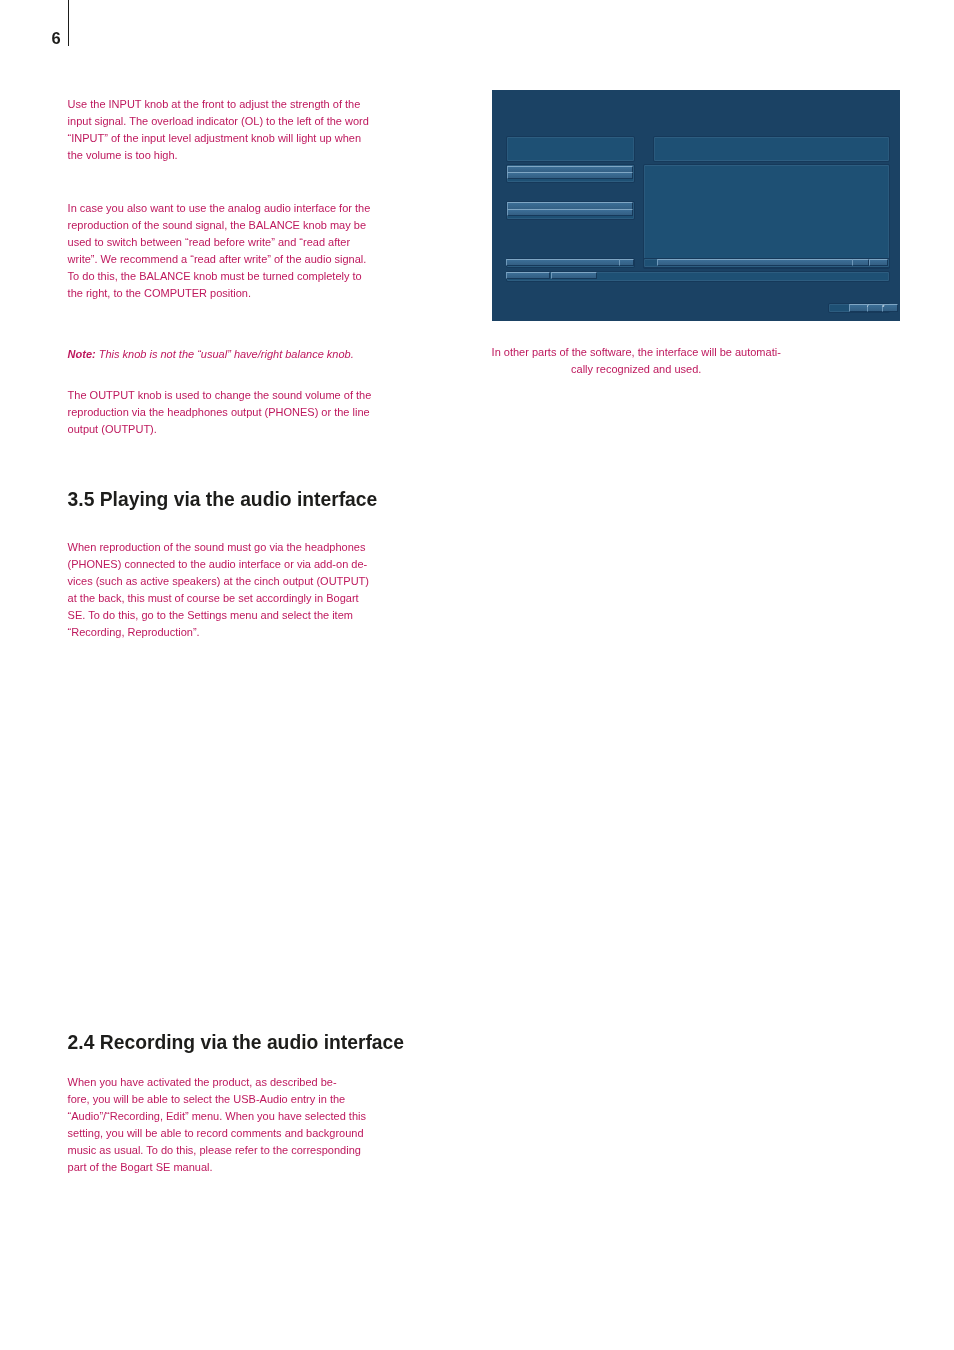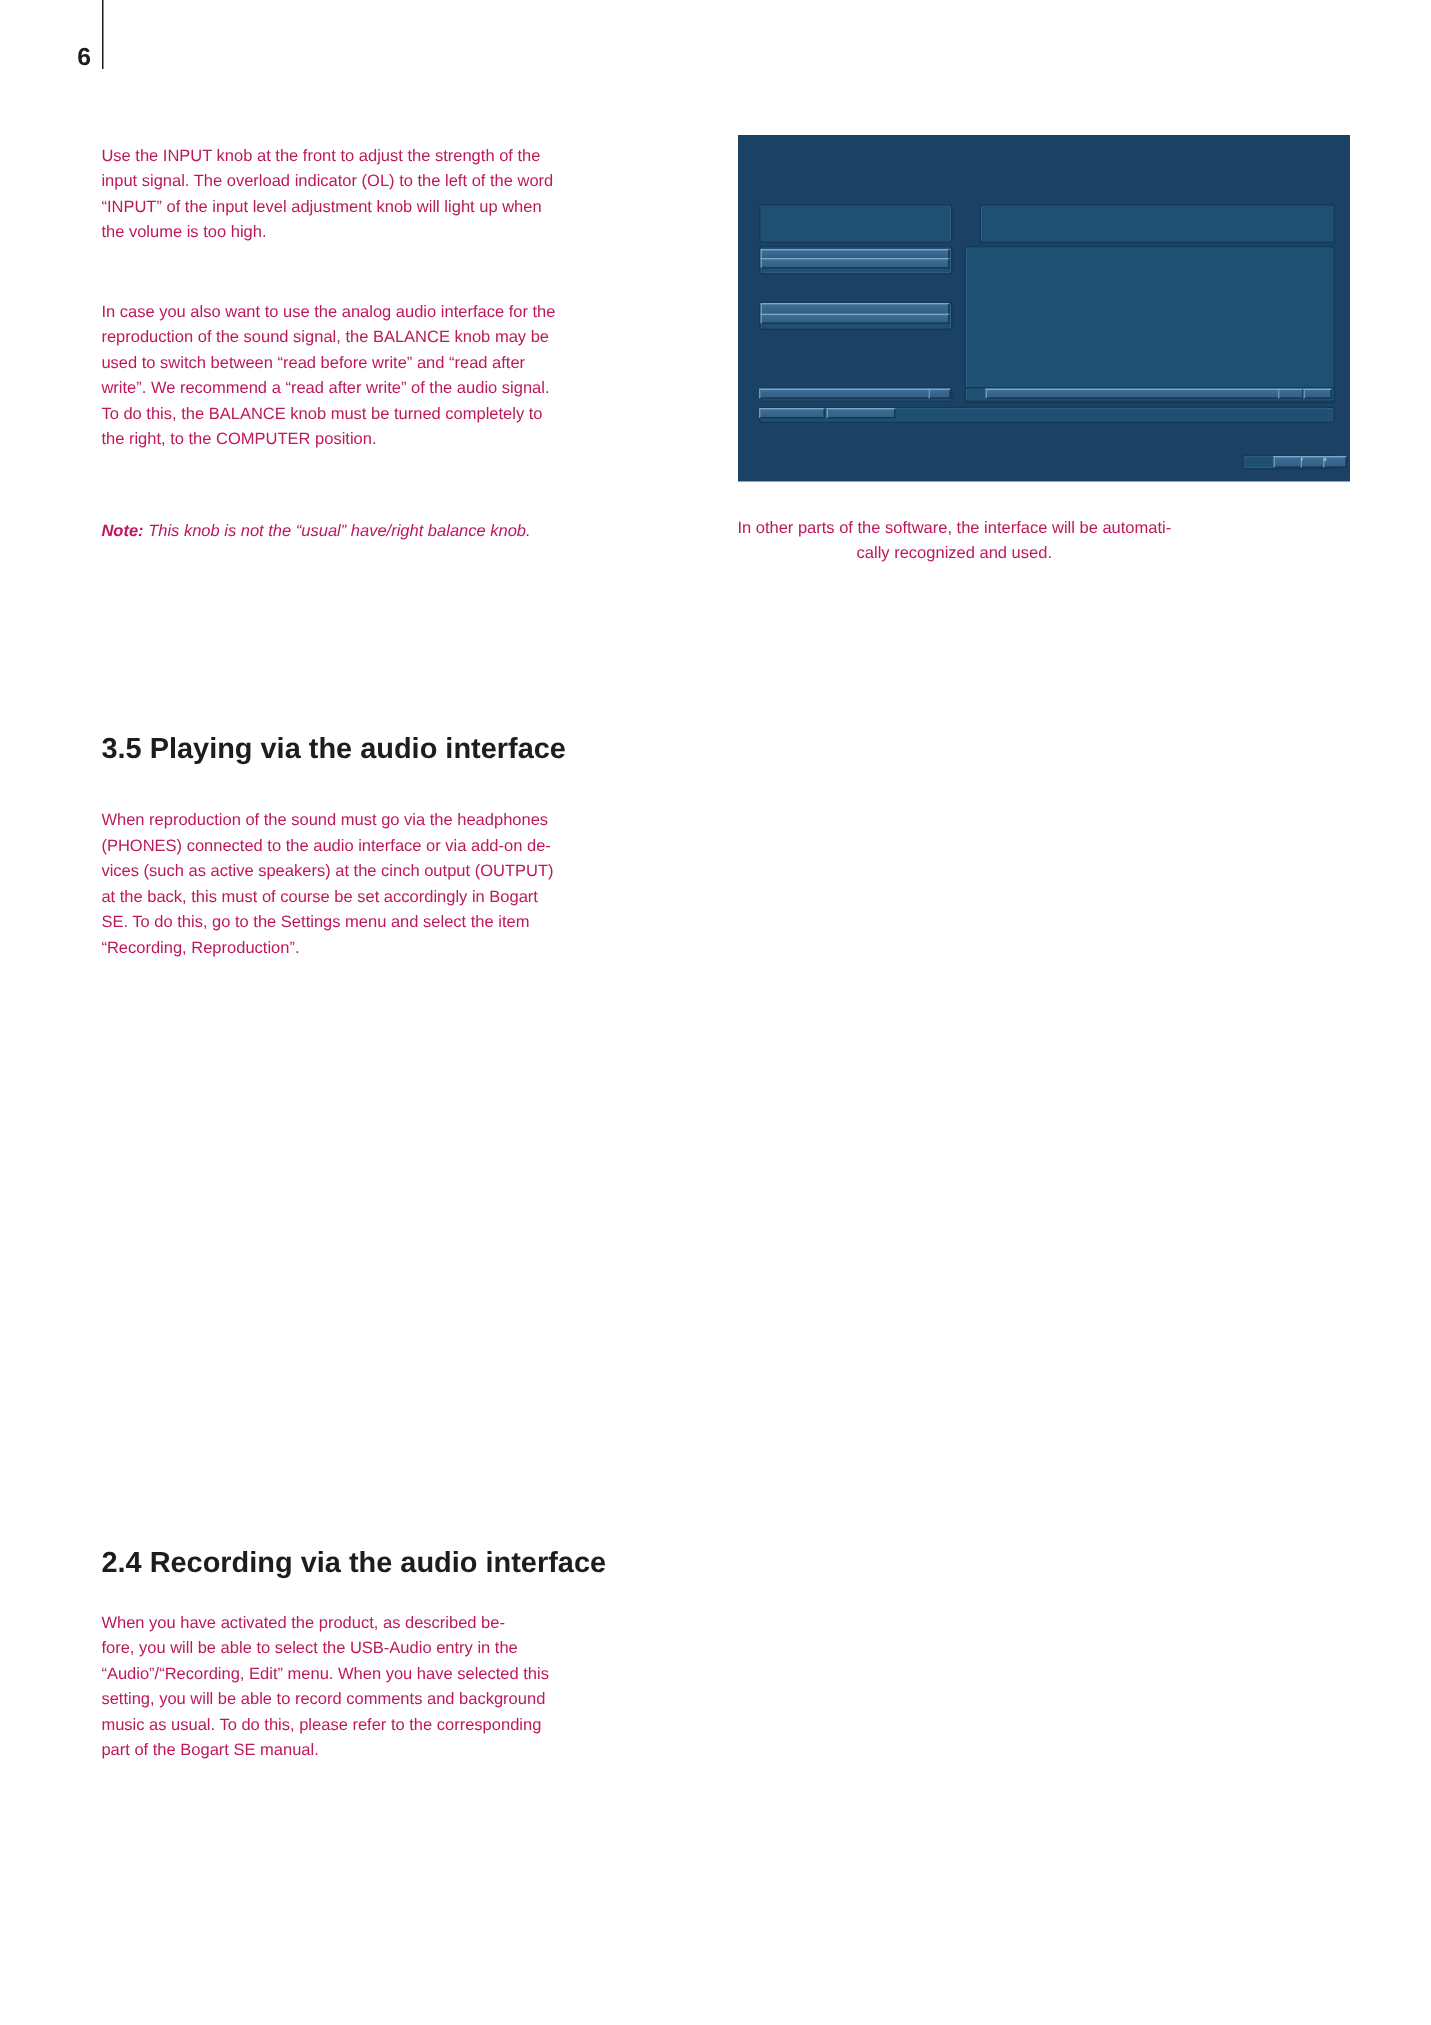--- a/index.html
+++ b/index.html
@@ -45,20 +45,23 @@
 input signal. The overload indicator (OL) to the left of the word
 “INPUT” of the input level adjustment knob will light up when
 the volume is too high.</p>
   <p class="blk colL" style="top:199.6px">In case you also want to use the analog audio interface for the
 reproduction of the sound signal, the BALANCE knob may be
 used to switch between “read before write” and “read after
 write”. We recommend a “read after write” of the audio signal.
 To do this, the BALANCE knob must be turned completely to
 the right, to the COMPUTER position.</p>
   <p class="blk colL note" style="top:346.0px"><b>Note:</b><span> This knob is not the “usual” have/right balance knob.</span></p>
+  <p class="blk colL" style="top:386.9px">The OUTPUT knob is used to change the sound volume of the
+reproduction via the headphones output (PHONES) or the line
+output (OUTPUT).</p>
   <h2 class="sec colL" style="top:489.1px">3.5 Playing via the audio interface</h2>
   <p class="blk colL" style="top:539px">When reproduction of the sound must go via the headphones
 (PHONES) connected to the audio interface or via add-on de-
 vices (such as active speakers) at the cinch output (OUTPUT)
 at the back, this must of course be set accordingly in Bogart
 SE. To do this, go to the Settings menu and select the item
 “Recording, Reproduction”.</p>
   <h2 class="sec colL" style="top:1031.7px">2.4 Recording via the audio interface</h2>
   <p class="blk colL" style="top:1074.4px">When you have activated the product, as described be-
 fore, you will be able to select the USB-Audio entry in the

